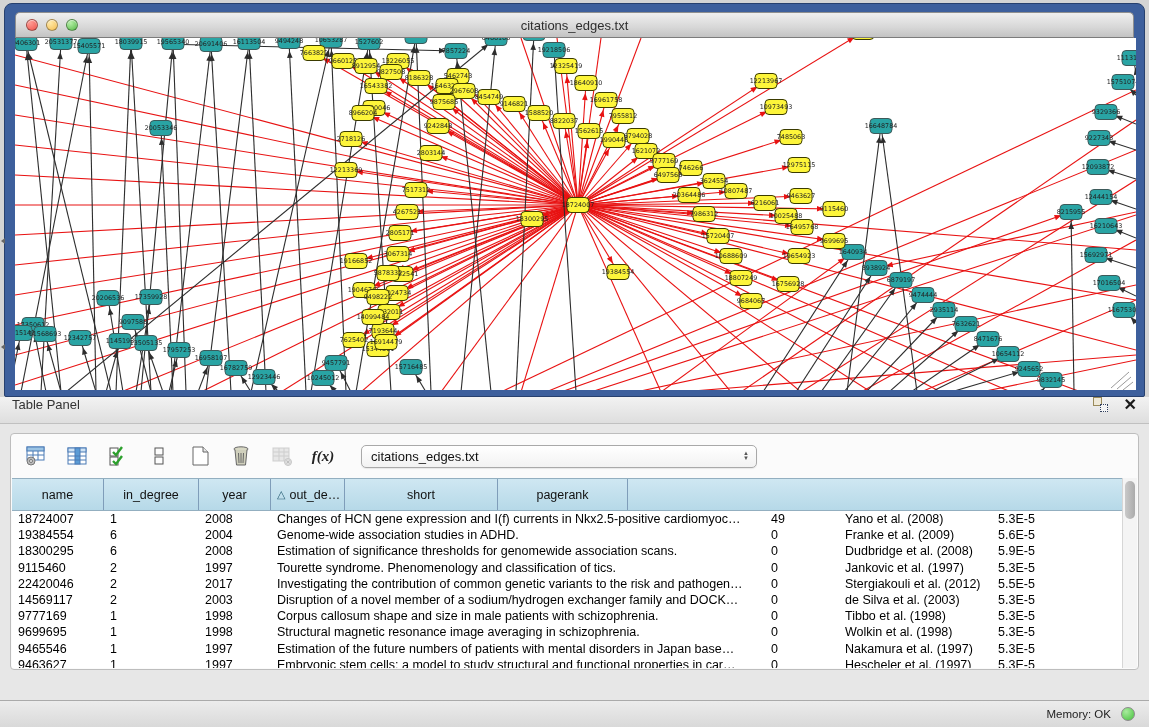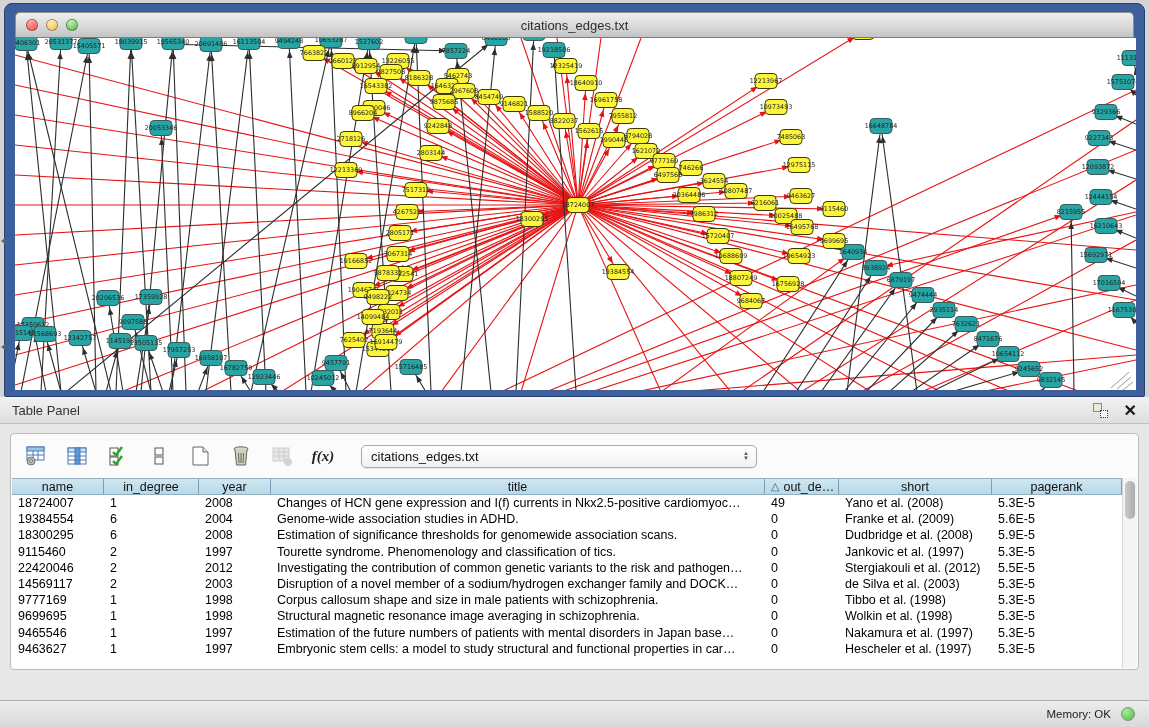--- a/index.html
+++ b/index.html
@@ -25,21 +25,21 @@
   .graph-area svg { display:block; }
 
   
   .collapse-arrow { position:absolute; left:1px; width:0; height:0;
                     border-top:3px solid transparent; border-bottom:3px solid transparent;
                     border-right:4px solid #666; }
 
   
   .table-panel { position:absolute; left:0; top:397px; width:1149px; height:303px; background:#e7e7e7; }
   .panel-header { height:27px; background:linear-gradient(#f2f2f2,#dedede);
-                  border-bottom:1px solid #c0c0c0; display:flex; align-items:center; padding:0 12px; }
+                  border-bottom:1px solid #c0c0c0; display:flex; align-items:flex-start; padding:0 12px; }
   .panel-title { font-size:13px; color:#333; }
   .panel-header .spacer { flex:1; }
   .float-icon { width:15px; height:15px; position:relative; margin-right:16px; cursor:pointer; }
   .float-icon .back { position:absolute; left:0; top:0; width:9px; height:9px; border:1.5px solid #9a8a5a; background:#efe9d8; }
   .float-icon .front { position:absolute; right:0; bottom:0; width:8px; height:8px; border:1.5px dotted #33415e; background:#f5f5f5; }
   .close-x { font-size:16px; font-weight:bold; color:#1a1a1a; line-height:15px; cursor:pointer; }
 
   .panel-card { position:absolute; left:10px; top:36px; width:1129px; height:237px;
                 background:#fbfbfb; border:1px solid #bdbdbd; border-radius:4px; }
 
@@ -50,21 +50,21 @@
   .fx { font-family:"Liberation Serif", serif; font-style:italic; font-size:15px; font-weight:bold; color:#222; }
   .combo { margin-left:10px; width:396px; height:23px; background:linear-gradient(#ffffff,#f2f2f2);
            border:1px solid #a9a9a9; border-radius:5px; display:flex; align-items:center;
            padding:0 22px 0 9px; position:relative; box-shadow:0 1px 1px rgba(0,0,0,.08); cursor:pointer; }
   .combo-text { font-size:13px; color:#111; white-space:nowrap; overflow:hidden; }
   .combo-stepper { position:absolute; right:7px; top:0; height:100%; display:flex; flex-direction:column;
                    justify-content:center; font-size:6px; color:#555; line-height:5px; }
 
   
   .tbl { position:absolute; left:1px; top:44px; right:16px; bottom:1px; overflow:hidden; background:#fff; }
-  .thead { display:flex; height:17px; background:linear-gradient(#cfe7f2,#b6d9e8);
+  .thead { display:flex; height:33px; background:linear-gradient(#cfe7f2,#b6d9e8);
            border-top:1px solid #93afc0; border-bottom:1px solid #93afc0; }
   .th { font-size:12.5px; color:#111; display:flex; align-items:center; justify-content:center;
         border-right:1px solent #7f9db9; border-right:1px solid #7f9db9; overflow:hidden; white-space:nowrap; cursor:pointer; }
   .th .sort { color:#2a6076; margin-right:4px; font-size:11px; }
   .th.left { justify-content:flex-start; padding-left:6px; }
   .rows { }
   .tr { display:flex; height:16.2px; background:#fff; cursor:default; }
   .td { font-size:12.5px; color:#000; line-height:16.2px; padding-left:6px;
         white-space:nowrap; overflow:hidden; }
   .c0{width:92px;} .c1{width:95px;} .c2{width:72px;} .c3{width:494px;} .c4{width:74px;} .c5{width:153px;} .c6{width:130px;}
@@ -1027,23 +1027,20 @@
       <div class="thead">
         <div class="th c0">
             <span>name</span>
           </div>
         <div class="th c1">
             <span>in_degree</span>
           </div>
         <div class="th c2">
             <span>year</span>
           </div>
-        <div class="th c3">
-            <span>title</span>
-          </div>
         <div class="th c4 left">
           <span class="sort">△</span>
           <span>out_de…</span>
         </div>
         <div class="th c5">
             <span>short</span>
           </div>
         <div class="th c6">
             <span>pagerank</span>
           </div>
@@ -1081,21 +1078,21 @@
             <div class="td c1">2</div>
             <div class="td c2">1997</div>
             <div class="td c3">Tourette syndrome. Phenomenology and classification of tics.</div>
             <div class="td c4">0</div>
             <div class="td c5">Jankovic et al. (1997)</div>
             <div class="td c6">5.3E-5</div>
           </div>
           <div class="tr">
             <div class="td c0">22420046</div>
             <div class="td c1">2</div>
-            <div class="td c2">2012</div>
+            <div class="td c2">2017</div>
             <div class="td c3">Investigating the contribution of common genetic variants to the risk and pathogen…</div>
             <div class="td c4">0</div>
             <div class="td c5">Stergiakouli et al. (2012)</div>
             <div class="td c6">5.5E-5</div>
           </div>
           <div class="tr">
             <div class="td c0">14569117</div>
             <div class="td c1">2</div>
             <div class="td c2">2003</div>
             <div class="td c3">Disruption of a novel member of a sodium/hydrogen exchanger family and DOCK…</div>

